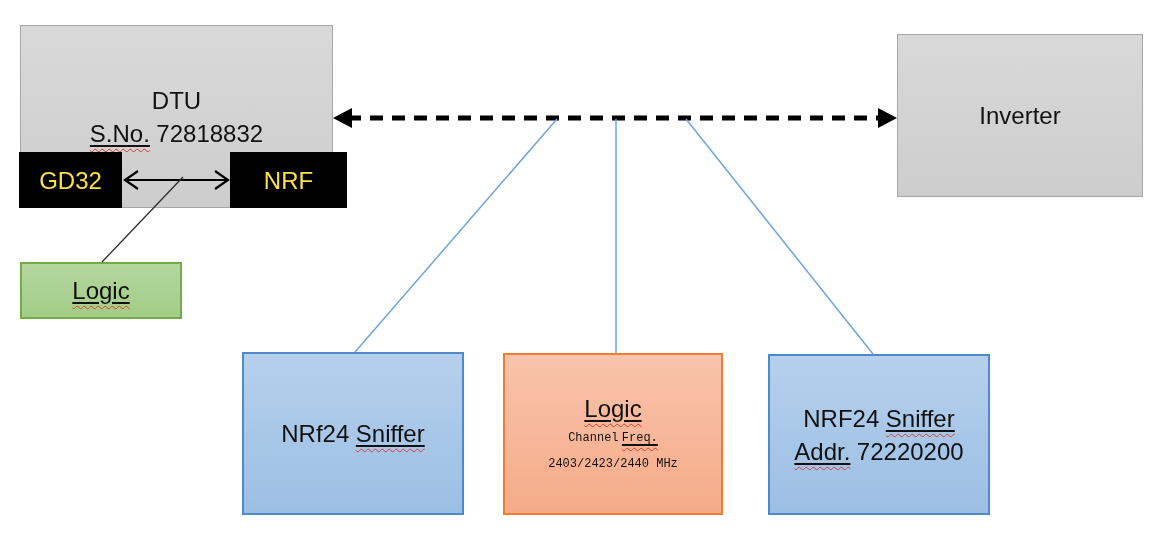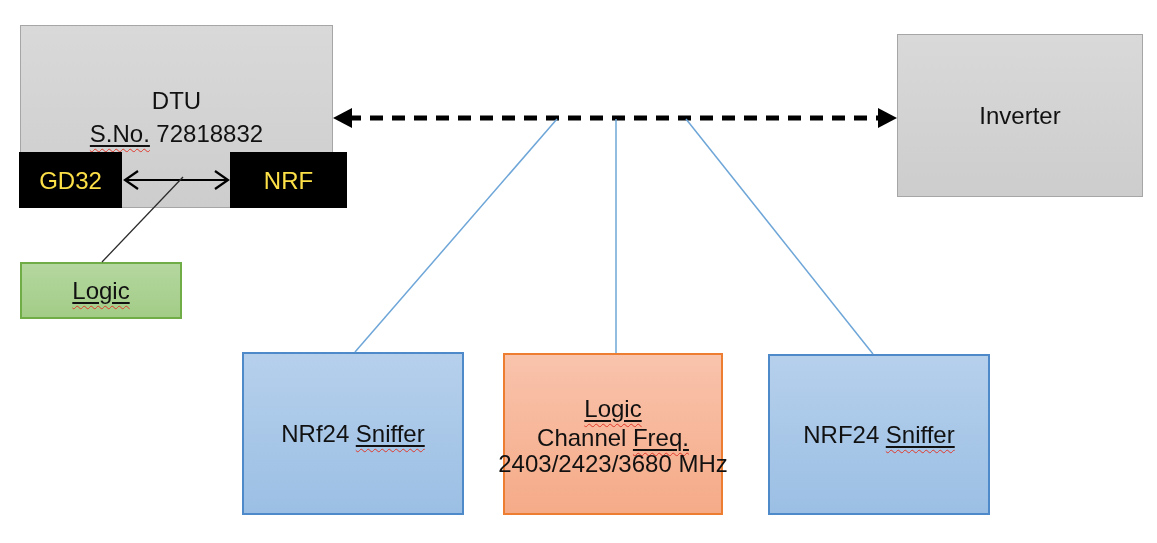--- a/index.html
+++ b/index.html
@@ -37,21 +37,21 @@
   }
   .blue {
     background: linear-gradient(180deg,#b6d0ec 0%,#9bbfe4 100%);
     border: 2px solid #4e8ac9;
   }
   .orange {
     background: linear-gradient(180deg,#f9c3ac 0%,#f5ab88 100%);
     border: 2px solid #ed7d31;
   }
   .line   { font-size: 24px; line-height: 33px; white-space: nowrap; }
-  .small  { font-size: 24px; line-height: 26px; white-space: nowrap; }
+  .small  { font-size: 12px; line-height: 26px; white-space: nowrap; font-family: Liberation Mono, monospace; }
   .sp     { margin-right: 0.27em; }
   
   .squiggle {
     text-decoration: underline wavy #e0392b;
     text-decoration-thickness: 1px;
     text-underline-offset: 6px;
   }
   .uword {
     text-decoration: underline solid currentColor;
     text-decoration-thickness: 1.5px;
@@ -100,26 +100,29 @@
     </div>
   </div>
 
   <div class="box orange" style="left:503px; top:353px; width:220px; height:162px;">
     <div class="line">
       <span class="squiggle"><span class="uword">Logic</span></span>
     </div>
     <div class="small">
       <span class="sp">Channel</span><span class="squiggle"><span class="uword">Freq.</span></span>
     </div>
-    <div class="small">2403/2423/3680 MHz</div>
+    <div class="small">2403/2423/2440 MHz</div>
   </div>
 
   <div class="box blue" style="left:768px; top:354px; width:222px; height:161px;">
     <div class="line">
       <span class="sp">NRF24</span><span class="squiggle"><span class="uword">Sniffer</span></span>
+    </div>
+    <div class="line">
+      <span class="squiggle sp"><span class="uword">Addr.</span></span><span>72220200</span>
     </div>
   </div>
 
   <svg id="connector-layer" width="1157" height="543" viewBox="0 0 1157 543">
 
     <g>
       <line x1="348" y1="118" x2="882" y2="118" stroke="#000000" stroke-width="5" stroke-dasharray="13 9"></line>
       <polygon points="333,118 352,108 352,128" fill="#000000"></polygon>
       <polygon points="897,118 878,108 878,128" fill="#000000"></polygon>
     </g>

